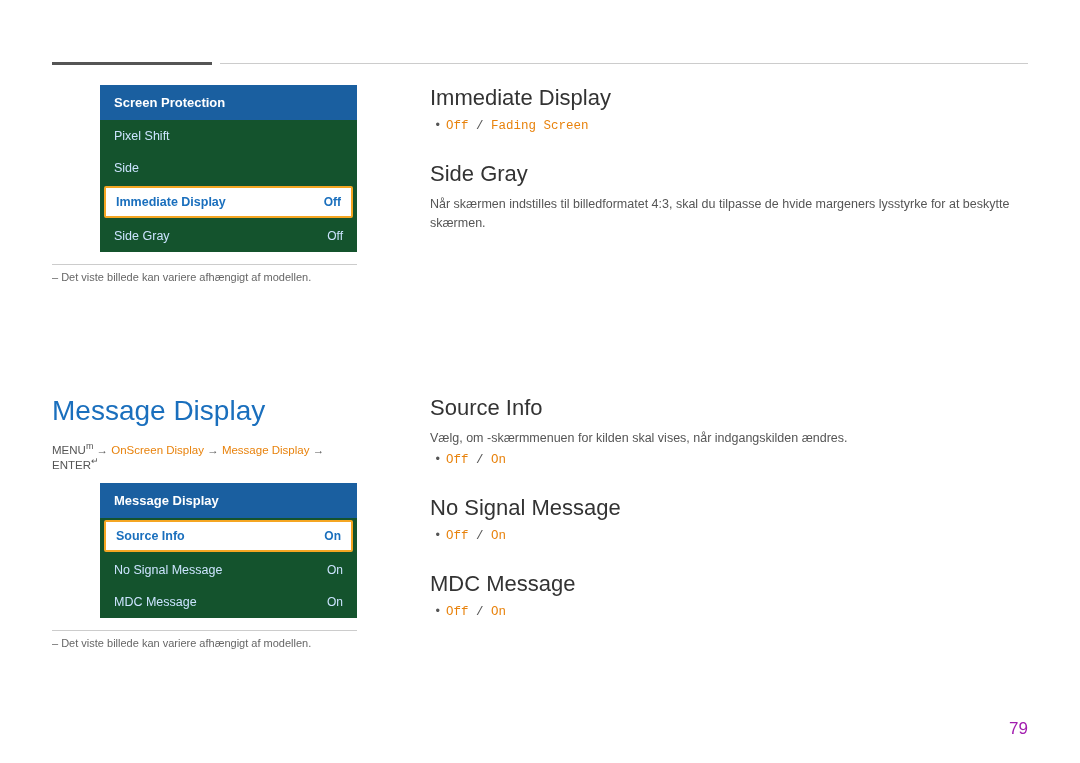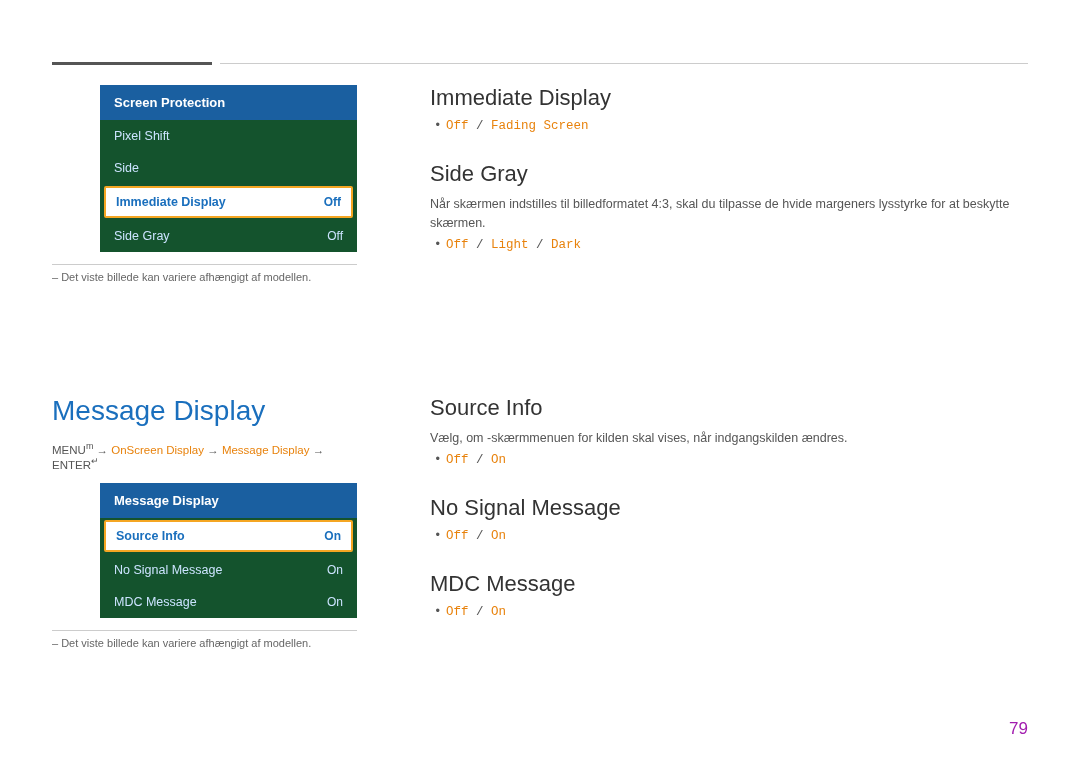--- a/index.html
+++ b/index.html
@@ -219,25 +219,20 @@
     <ul class="bullet-list">
       <li>
         <span class="orange-text">Off</span><span> / </span><span class="orange-text">Fading Screen</span>
       </li>
     </ul>
   </div>
 
   <div class="section-gap">
     <h2 class="section-title">Side Gray</h2>
     <p class="section-desc">Når skærmen indstilles til billedformatet 4:3, skal du tilpasse de hvide margeners lysstyrke for at beskytte skærmen.</p>
-    <ul class="bullet-list">
-      <li>
-        <span class="orange-text">Off</span><span> / </span><span class="orange-text">Light</span><span> / </span><span class="orange-text">Dark</span>
-      </li>
-    </ul>
   </div>
 
 </div>
 
 <div class="left-bottom">
   <h1 class="message-display-title">Message Display</h1>
 
   <div class="menu-path">
     <span>MENU</span><span style="font-size:9px;vertical-align:super;">m</span>
     <span class="arrow-sym"> → </span>

